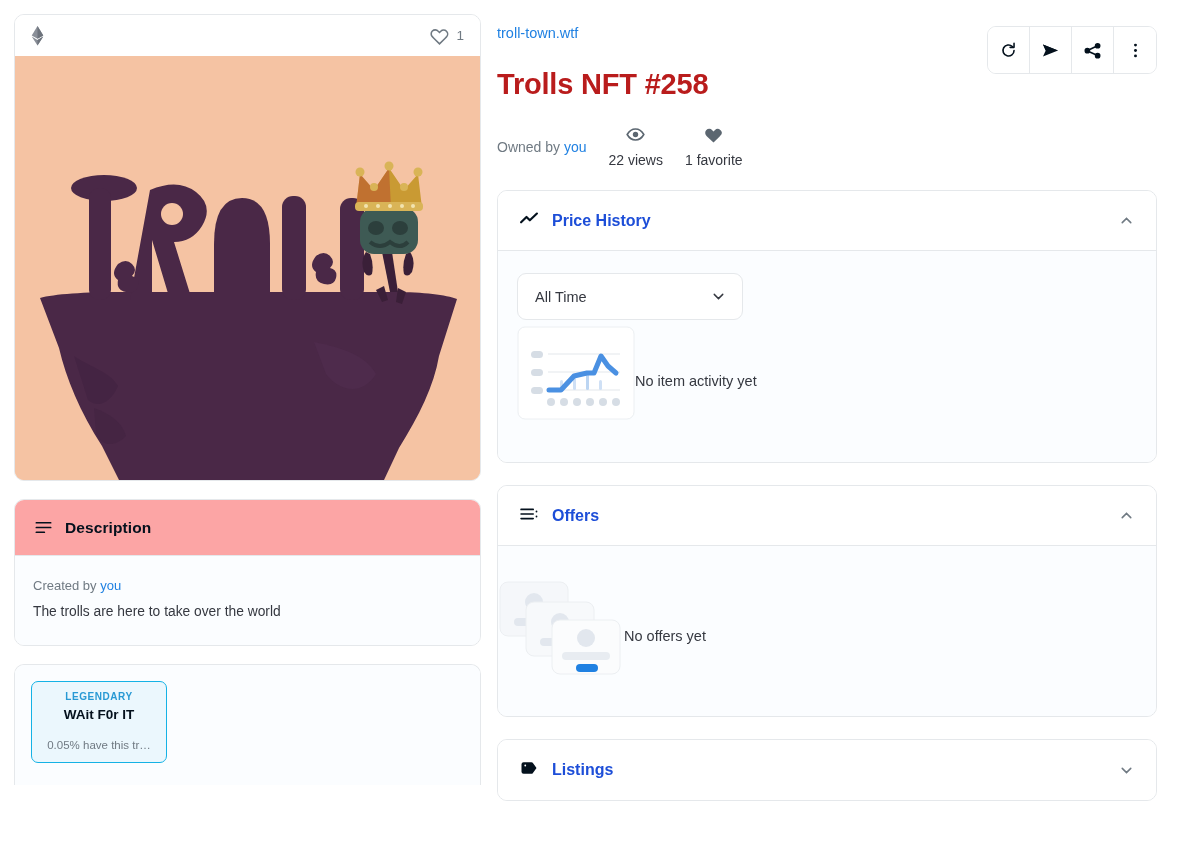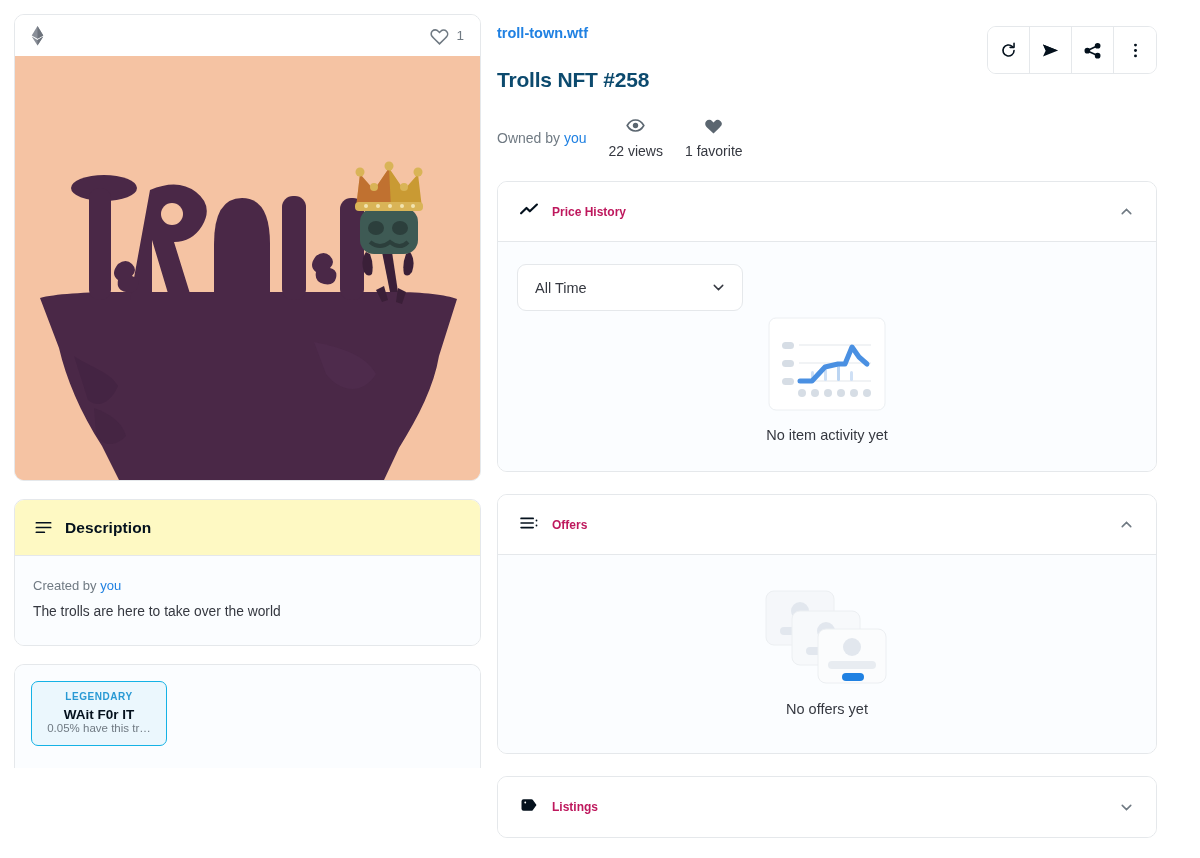--- a/index.html
+++ b/index.html
@@ -48,21 +48,21 @@
   }
   .art-svg { display:block; width:100%; height:100%; }
 
   
   .desc-card { margin-top: 18px; }
   .sec-head {
     height: 56px;
     display: flex; align-items: center;
     padding: 0 18px;
     gap: 12px;
-    background: #fef9c3;
+    background: #fca5a5;
     border-bottom: 1px solid #e5e8eb;
   }
   .sec-head .ico { display:flex; align-items:center; justify-content:center; width: 20px; }
   .sec-title { font-size: 15.5px; font-weight: bold; letter-spacing: .1px; color: #04111d; }
   .sec-head .chev { margin-left: auto; color: #707a83; display:flex; }
   .sec-body { background: #fbfdff; padding: 22px 18px 26px; }
   .created-line { font-size: 13px; color: #707a83; margin-bottom: 11px; }
   .created-line a { color: #2081e2; text-decoration: none; }
   .desc-text { font-size: 13.8px; color: #353840; }
 
@@ -71,29 +71,29 @@
   .props-body { background: #fbfdff; padding: 16px 16px 22px; display:flex; flex-wrap: wrap; gap: 12px; }
   .trait {
     width: 136px;
     border: 1px solid #15b2e5;
     background: #ebf7fd;
     border-radius: 7px;
     padding: 9px 6px 11px;
     text-align: center;
   }
   .trait-type { font-size: 10px; font-weight: bold; letter-spacing: .55px; color: #2899d4; margin-bottom: 5px; }
-  .trait-value { font-size: 13.5px; font-weight: bold; color: #04111d; margin-bottom: 0; }
+  .trait-value { font-size: 13.5px; font-weight: bold; color: #04111d; margin-bottom: 17px; }
   .trait-rarity { font-size: 11.5px; color: #707a83; white-space: nowrap; overflow: hidden; text-overflow: ellipsis; }
 
   
   .right-col { width: 660px; flex: 0 0 660px; padding-top: 10px; }
 
   .top-row { display: flex; align-items: flex-start; justify-content: space-between; }
-  .collection-link { font-size: 14.5px; color: #2081e2; text-decoration: none; font-weight: bold; }
-  .title { font-size: 21px; font-weight: bold; letter-spacing: -.2px; margin-top: 26px; color: #0c4a6e; }
+  .collection-link { font-size: 14.5px; color: #2081e2; text-decoration: none; }
+  .title { font-size: 29px; font-weight: bold; letter-spacing: -.2px; margin-top: 26px; color: #b91c1c; }
 
   .action-group {
     display: flex;
     border: 1px solid #e5e8eb;
     border-radius: 9px;
     overflow: hidden;
     background: #fff;
     margin-top: 2px;
   }
   .action-btn {
@@ -112,37 +112,37 @@
   .meta-item { display: flex; align-items: center; gap: 8px; color: #353840; flex-direction: column; }
   .meta-item .mi-ico { display:flex; align-items:center; color:#5b6670; }
   .meta-gap { width: 8px; }
 
   .panel { margin-top: 22px; border:1px solid #e5e8eb; border-radius: 10px; background:#fff; overflow:hidden; }
   .panel-head {
     height: 60px; display:flex; align-items:center; gap: 13px; padding: 0 21px;
     background: #fff; cursor: pointer;
   }
   .panel-head.with-body { border-bottom: 1px solid #e5e8eb; }
-  .panel-title { font-size: 12px; font-weight: bold; color: #be185d; }
+  .panel-title { font-size: 16px; font-weight: bold; color: #1d4ed8; }
   .panel-head .chev { margin-left:auto; color:#707a83; display:flex; }
   .panel-body { background: #fbfdff; text-align: center; }
 
   .ph-body { padding: 22px 19px 28px; position: relative; min-height: 211px; }
   .select {
     width: 226px; height: 47px;
     border: 1px solid #e5e8eb; border-radius: 9px;
     background: #fff;
     display: flex; align-items: center; justify-content: space-between;
     padding: 0 15px 0 17px;
     font-size: 14.5px; color: #353840;
     cursor: pointer;
   }
   .select .chev { color:#353840; display:flex; }
 
-  .empty-wrap { display:flex; flex-direction: column; align-items:center; margin-top: 6px; }
+  .empty-wrap { display:flex; flex-direction: row; align-items:center; margin-top: 6px; }
   .empty-text { font-size: 14.5px; color: #353840; margin-top: 12px; }
 
   .offers-body { padding: 28px 0 36px; }
 
   svg { shape-rendering: geometricPrecision; }
 </style>
 </head>
 <body>
 
 <div class="page">

